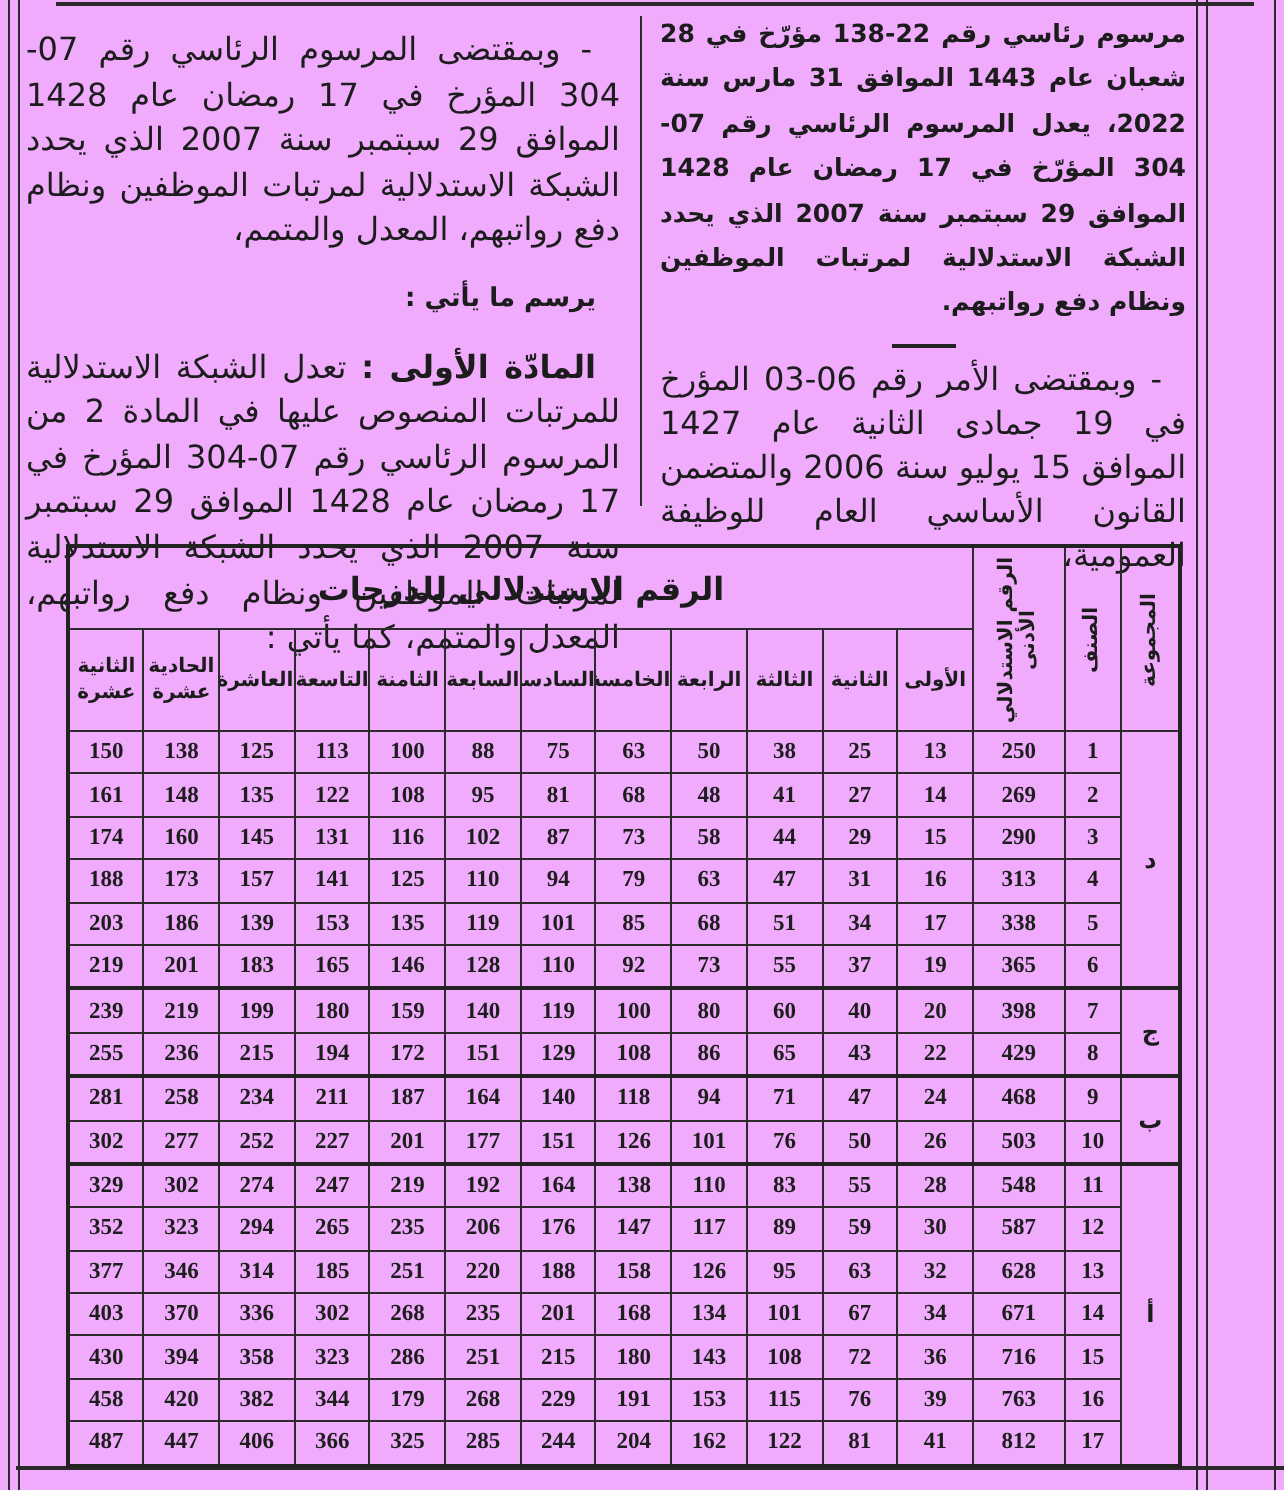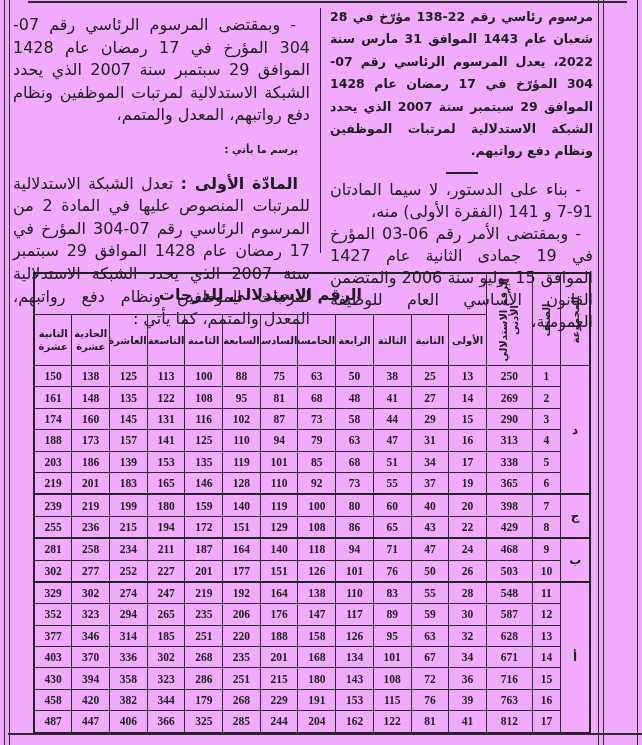--- a/index.html
+++ b/index.html
@@ -14,21 +14,21 @@
   .colsep{position:absolute;width:1px;background:#2a2a2a;}
   
   .txtcol{position:absolute;direction:rtl;text-align:justify;}
   .txtcol p{margin:0;}
   .col-right{left:330px;top:6px;width:263px;}
   .col-left{left:13px;top:14px;width:297px;}
   .p-title{font-weight:bold;font-size:12.5px;line-height:22.4px;}
   .p-body{font-size:16px;line-height:22px;text-indent:12px;}
   .p-sep{width:32px;height:2px;background:#222;margin:9px auto 5px auto;}
   .p-mt{margin-top:3px;}
-  .heading{font-weight:bold;font-size:10px;text-indent:12px;margin-top:12px !important;text-align:right;}
+  .heading{font-weight:bold;font-size:13px;text-indent:12px;margin-top:12px !important;text-align:right;}
   .lead{font-weight:bold;}
   .col-left .p-body{line-height:22.6px;}
   .article{margin-top:11px !important;}
   
   .gridwrap{position:absolute;left:33px;top:272px;}
   table.grid{
     border-collapse:collapse;table-layout:fixed;width:557px;direction:rtl;
   }
   table.grid th,table.grid td{
     border:1px solid #2b2b2b;padding:0;text-align:center;vertical-align:middle;
@@ -61,21 +61,20 @@
   <div class="vrule" style="left:9px;"></div>
   <div class="vrule" style="left:598px;"></div>
   <div class="vrule" style="left:603px;"></div>
   <div class="vrule" style="left:637px;"></div>
   <div class="hrule" style="left:8px;right:0;top:733px;"></div>
   <div class="colsep" style="left:320px;top:8px;height:245px;"></div>
 
   <div class="txtcol col-right">
     <p class="p-title">مرسوم رئاسي رقم 22-138 مؤرّخ في 28 شعبان عام 1443 الموافق 31 مارس سنة 2022، يعدل المرسوم الرئاسي رقم 07-304 المؤرّخ في 17 رمضان عام 1428 الموافق 29 سبتمبر سنة 2007 الذي يحدد الشبكة الاستدلالية لمرتبات الموظفين ونظام دفع رواتبهم.</p>
     <div class="p-sep"></div>
-    <p class="p-body">- بناء على الدستور، لا سيما المادتان 91-7 و 141 (الفقرة الأولى) منه،</p>
     <p class="p-body">- وبمقتضى الأمر رقم 06-03 المؤرخ في 19 جمادى الثانية عام 1427 الموافق 15 يوليو سنة 2006 والمتضمن القانون الأساسي العام للوظيفة العمومية،</p>
   </div>
 
   <div class="txtcol col-left">
     <p class="p-body" style="text-indent:14px;">- وبمقتضى المرسوم الرئاسي رقم 07-304 المؤرخ في 17 رمضان عام 1428 الموافق 29 سبتمبر سنة 2007 الذي يحدد الشبكة الاستدلالية لمرتبات الموظفين ونظام دفع رواتبهم، المعدل والمتمم،</p>
     <p class="p-body heading">يرسم ما يأتي :</p>
     <p class="p-body article"><span class="lead">المادّة الأولى :</span><span> تعدل الشبكة الاستدلالية للمرتبات المنصوص عليها في المادة 2 من المرسوم الرئاسي رقم 07-304 المؤرخ في 17 رمضان عام 1428 الموافق 29 سبتمبر سنة 2007 الذي يحدد الشبكة الاستدلالية لمرتبات الموظفين ونظام دفع رواتبهم، المعدل والمتمم، كما يأتي :</span></p>
   </div>
 
   <div class="gridwrap">

